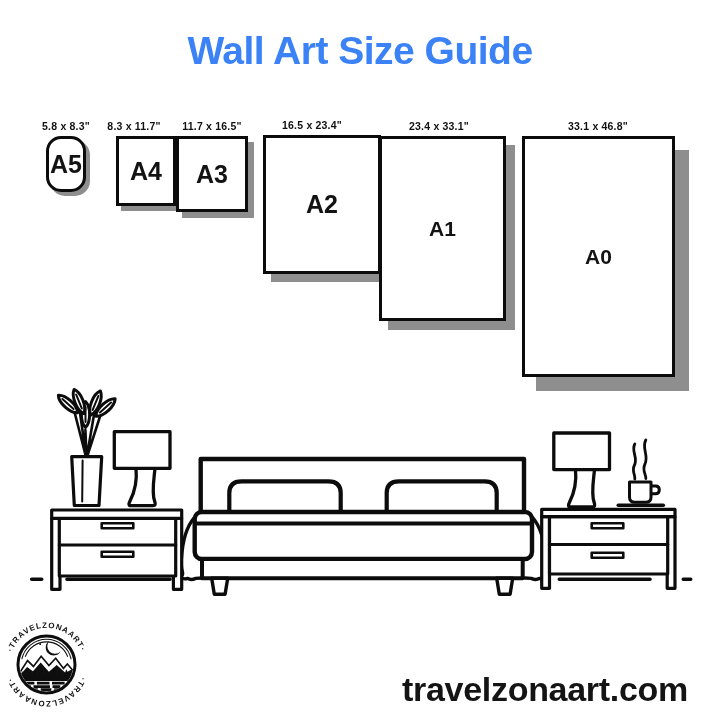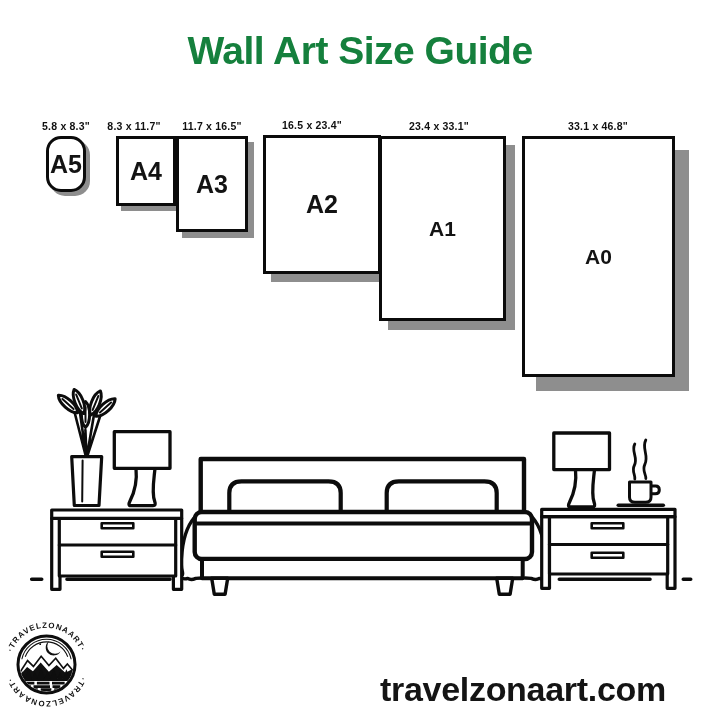--- a/index.html
+++ b/index.html
@@ -1,41 +1,41 @@
 <!DOCTYPE html>
 <html><head>
 <meta charset="utf-8">
 <style>
   html,body{margin:0;padding:0;background:#fff;}
   .canvas{position:relative;width:720px;height:720px;background:#ffffff;overflow:hidden;
           font-family:"Liberation Sans","DejaVu Sans",sans-serif;color:#121212;}
   .title{position:absolute;left:0;top:30px;width:720px;margin:0;text-align:center;
-         font-size:39px;line-height:42px;font-weight:700;letter-spacing:-0.5px;color:#15803d;}
+         font-size:39px;line-height:42px;font-weight:700;letter-spacing:-0.5px;color:#3b82f6;}
   .dim{position:absolute;top:120px;width:140px;text-align:center;font-size:10.5px;
        font-weight:700;letter-spacing:0.2px;color:#101010;white-space:nowrap;}
   .paper{position:absolute;box-sizing:border-box;background:#fff;border:3px solid #0b0b0b;
          display:flex;align-items:center;justify-content:center;font-weight:700;color:#131313;}
   .i-a5 .paper{left:46px;top:136px;width:40px;height:56px;box-shadow:4px 4px 0 #8e8e8e;font-size:25px;border-radius:15px;}
   .i-a5 .dim{left:-4px;}
   .i-a4 .paper{left:104px;top:136px;width:60px;height:70px;box-shadow:5px 5px 0 #8e8e8e;font-size:25px;margin-left:12px;}
   .i-a4 .dim{left:64px;}
-  .i-a3 .paper{left:176px;top:136px;width:72px;height:96px;box-shadow:6px 6px 0 #8e8e8e;font-size:25px;}
+  .i-a3 .paper{left:176px;top:136px;width:72px;height:76px;box-shadow:6px 6px 0 #8e8e8e;font-size:25px;}
   .i-a3 .dim{left:142px;}
   .i-a2 .paper{left:263px;top:135px;width:118px;height:139px;box-shadow:8px 8px 0 #8e8e8e;font-size:25px;}
   .i-a2 .dim{left:242px;top:119px;}
   .i-a1 .paper{left:379px;top:136px;width:127px;height:185px;box-shadow:9px 9px 0 #8e8e8e;font-size:21px;}
   .i-a1 .dim{left:369px;}
   .i-a0 .paper{left:522px;top:136px;width:153px;height:241px;box-shadow:14px 14px 0 #8e8e8e;font-size:21px;}
   .i-a0 .dim{left:528px;}
   .scene{position:absolute;left:20px;top:385px;width:690px;height:215px;}
   .logo{position:absolute;left:-2px;top:616px;width:97px;height:97px;}
   .logo svg{width:100%;height:100%;}
   .ring-text{font-family:"Liberation Sans","DejaVu Sans",sans-serif;font-size:8.2px;
              font-weight:700;letter-spacing:1px;fill:#101010;}
-  .website{position:absolute;left:380px;top:671px;width:330px;
+  .website{position:absolute;left:380px;top:671px;width:330px;text-align:center;
            font-size:34px;line-height:36px;font-weight:700;letter-spacing:-0.3px;color:#141414;}
 </style>
 </head>
 <body>
 
 <div class="canvas">
 
   <h1 class="title">Wall Art Size Guide</h1>
 
   <div>

